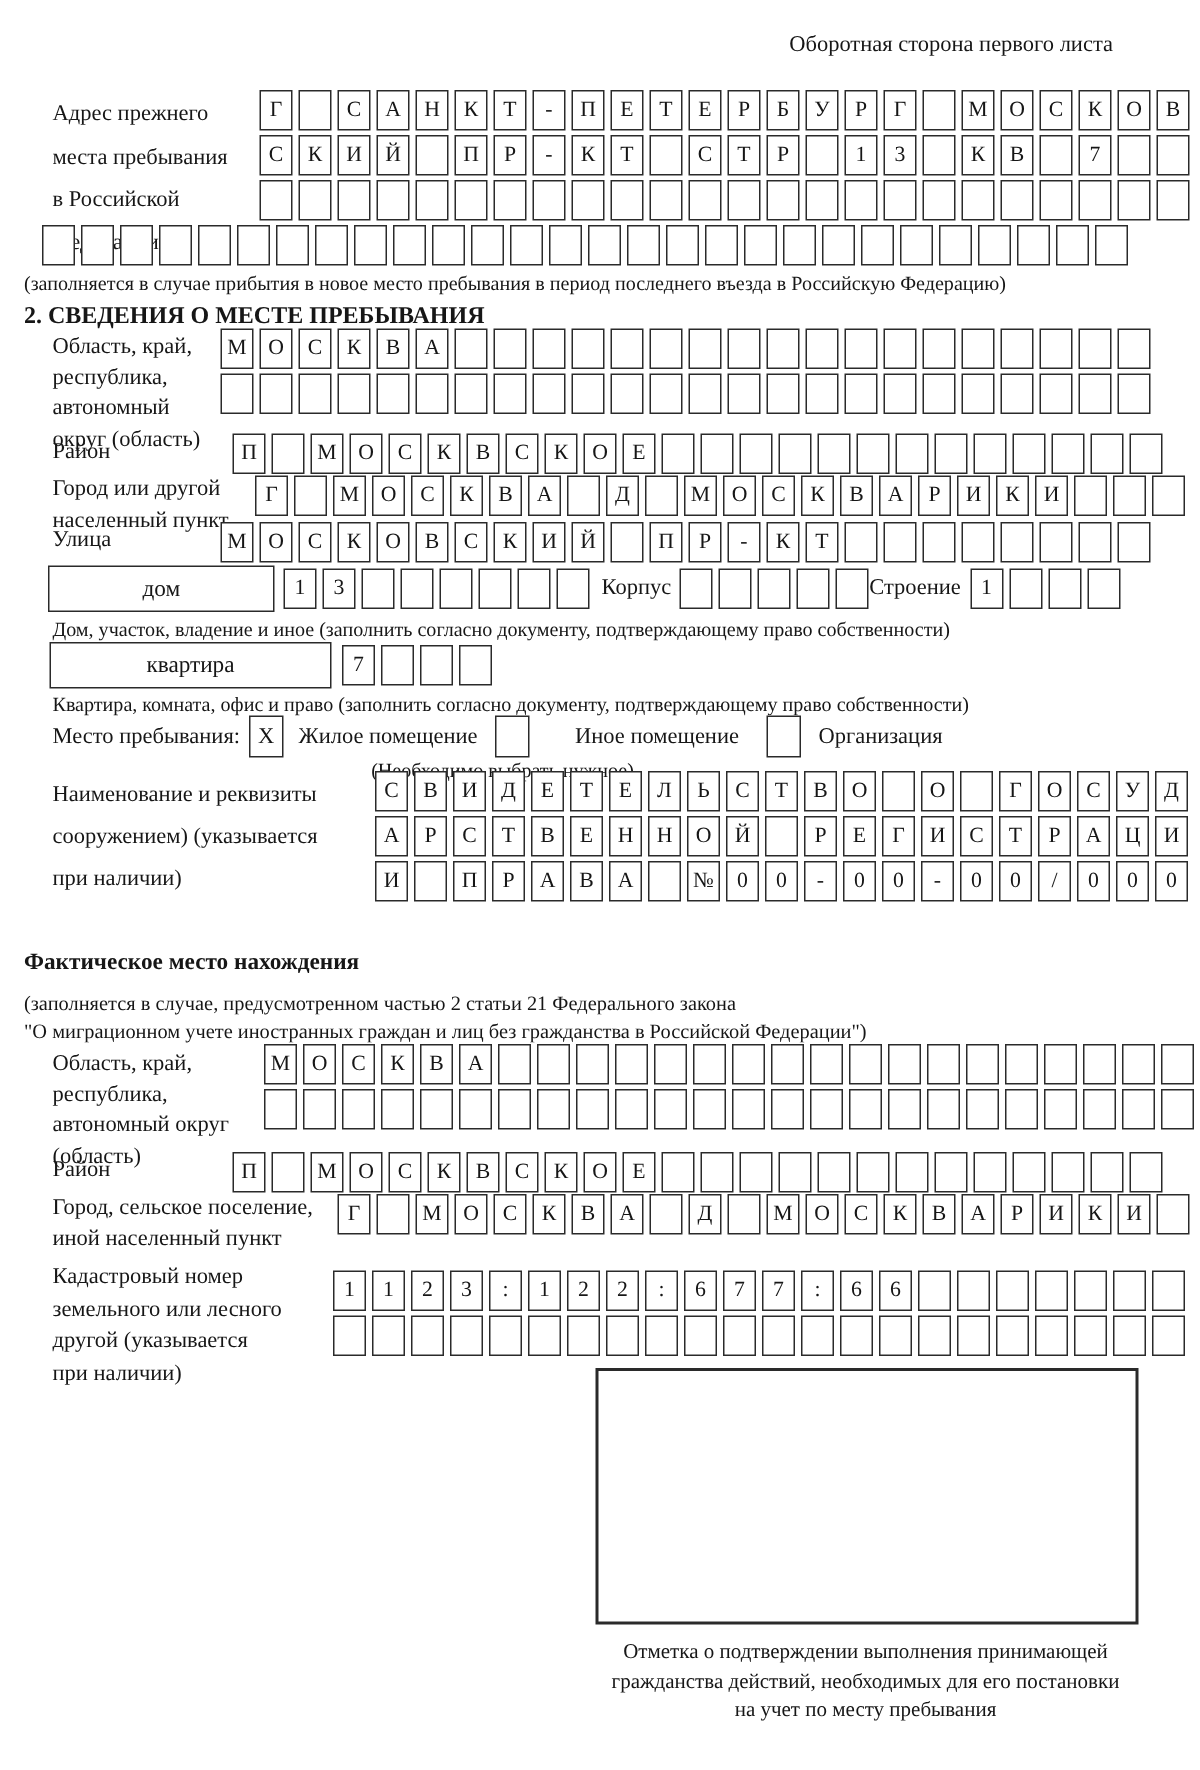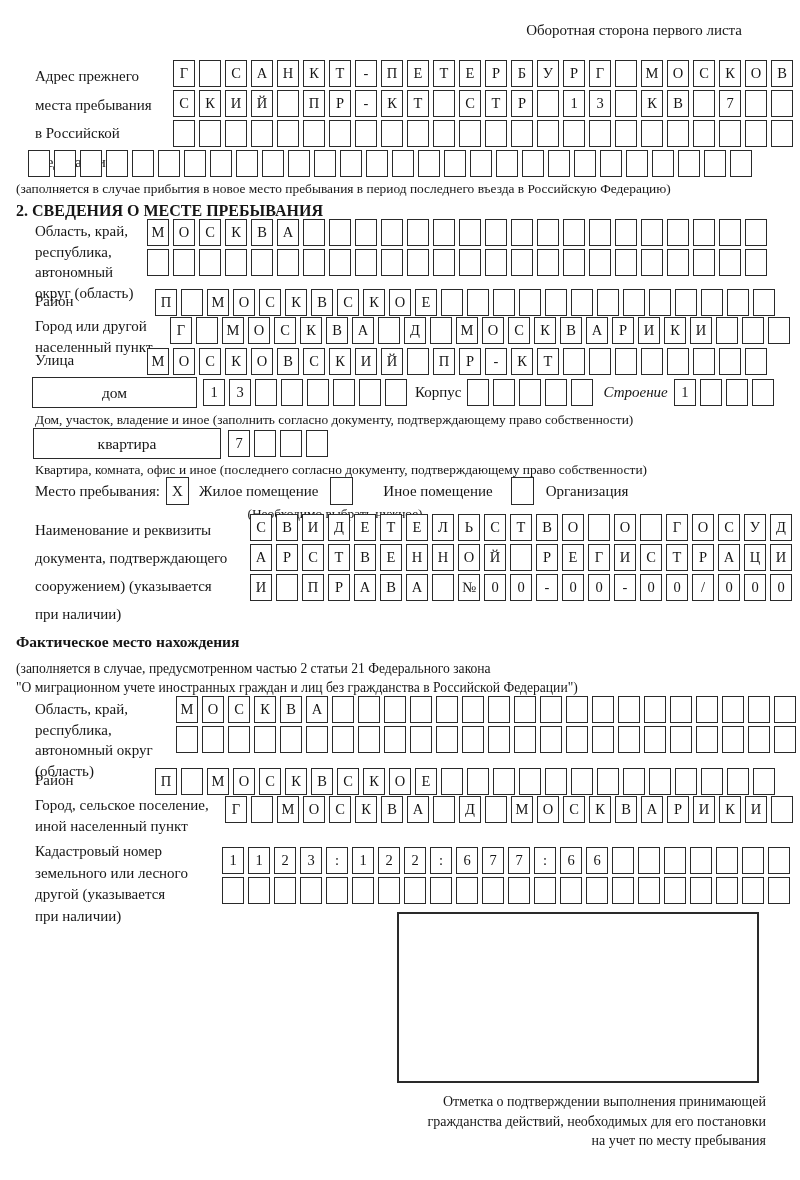--- a/index.html
+++ b/index.html
@@ -305,74 +305,73 @@
     <span class="cell"></span>
     <span class="cell"></span>
     <span class="cell"></span>
     <span class="cell"></span>
     <span class="cell"></span>
     <span class="cell"></span>
     <span class="cell"></span>
   </div>
 
 <div class="abs flexrow" style="top:377px; left:32px;">
-  <div class="wbox" style="width:165px;">дом</div>
+  <div class="wbox" style="width:151px;">дом</div>
   <div class="cellrow" style="margin-left:6px;">
       <span class="cell">1</span>
       <span class="cell">3</span>
       <span class="cell"></span>
       <span class="cell"></span>
       <span class="cell"></span>
       <span class="cell"></span>
       <span class="cell"></span>
       <span class="cell"></span>
     </div>
   <span class="lbl" style="margin-left:8px;">Корпус</span>
   <div class="cellrow" style="margin-left:6px;">
       <span class="cell"></span>
       <span class="cell"></span>
       <span class="cell"></span>
       <span class="cell"></span>
       <span class="cell"></span>
     </div>
-  <span class="lbl" style="margin-left:10px;font-style:italic;">Строение</span>
+  <span class="lbl" style="">Строение</span>
   <div class="cellrow" style="margin-left:6px;">
       <span class="cell">1</span>
       <span class="cell"></span>
       <span class="cell"></span>
       <span class="cell"></span>
     </div>
 </div>
 <div class="abs note" style="top:412px; left:35px;">Дом, участок, владение и иное (заполнить согласно документу, подтверждающему право собственности)</div>
 
 <div class="abs flexrow" style="top:428px; left:33px;">
   <div class="wbox" style="width:188px;">квартира</div>
   <div class="cellrow" style="margin-left:7px;">
       <span class="cell">7</span>
       <span class="cell"></span>
       <span class="cell"></span>
       <span class="cell"></span>
     </div>
 </div>
-<div class="abs note" style="top:462px; left:35px;">Квартира, комната, офис и иное (последнего согласно документу, подтверждающему право собственности)</div>
+<div class="abs note" style="top:462px; left:35px;">Квартира, комната, офис и право (заполнить согласно документу, подтверждающему право собственности)</div>
 
 <div class="abs flexrow" style="top:477px; left:35px;">
   <span class="lbl">Место пребывания:</span>
   <span class="cbox" style="margin-left:6px;">X</span>
   <span class="lbl" style="margin-left:10px;">Жилое помещение</span>
   <span class="cbox" style="margin-left:12px;"></span>
   <span class="lbl" style="margin-left:30px;">Иное помещение</span>
   <span class="cbox" style="margin-left:18px;"></span>
   <span class="lbl" style="margin-left:12px;">Организация</span>
 </div>
 <div class="abs note" style="top:506px; left:160px; width:350px; text-align:center;">(Необходимо выбрать нужное)</div>
 
 <div class="abs lbl" style="top:516px; left:35px; line-height:28px;">
     <div>Наименование и реквизиты</div>
-    <div>документа, подтверждающего</div>
     <div>сооружением) (указывается</div>
     <div>при наличии)</div>
   </div>
 <div class="abs cellcol" style="top:514px; left:250px;">
   <div class="cellrow">
       <span class="cell">С</span>
       <span class="cell">В</span>
       <span class="cell">И</span>
       <span class="cell">Д</span>
       <span class="cell">Е</span>
@@ -616,17 +615,17 @@
       <span class="cell"></span>
       <span class="cell"></span>
       <span class="cell"></span>
       <span class="cell"></span>
       <span class="cell"></span>
       <span class="cell"></span>
     </div>
 </div>
 
 <div class="abs stamp" style="top:912px; left:397px; width:362px; height:171px;"></div>
-<div class="abs" style="top:1092px; left:388px; width:378px; text-align:right; font-size:14px; line-height:19.5px;">
+<div class="abs" style="top:1092px; left:388px; width:378px; text-align:center; font-size:14px; line-height:19.5px;">
     <div>Отметка о подтверждении выполнения принимающей</div>
     <div>гражданства действий, необходимых для его постановки</div>
     <div>на учет по месту пребывания</div>
   </div>
 
 </body></html>

